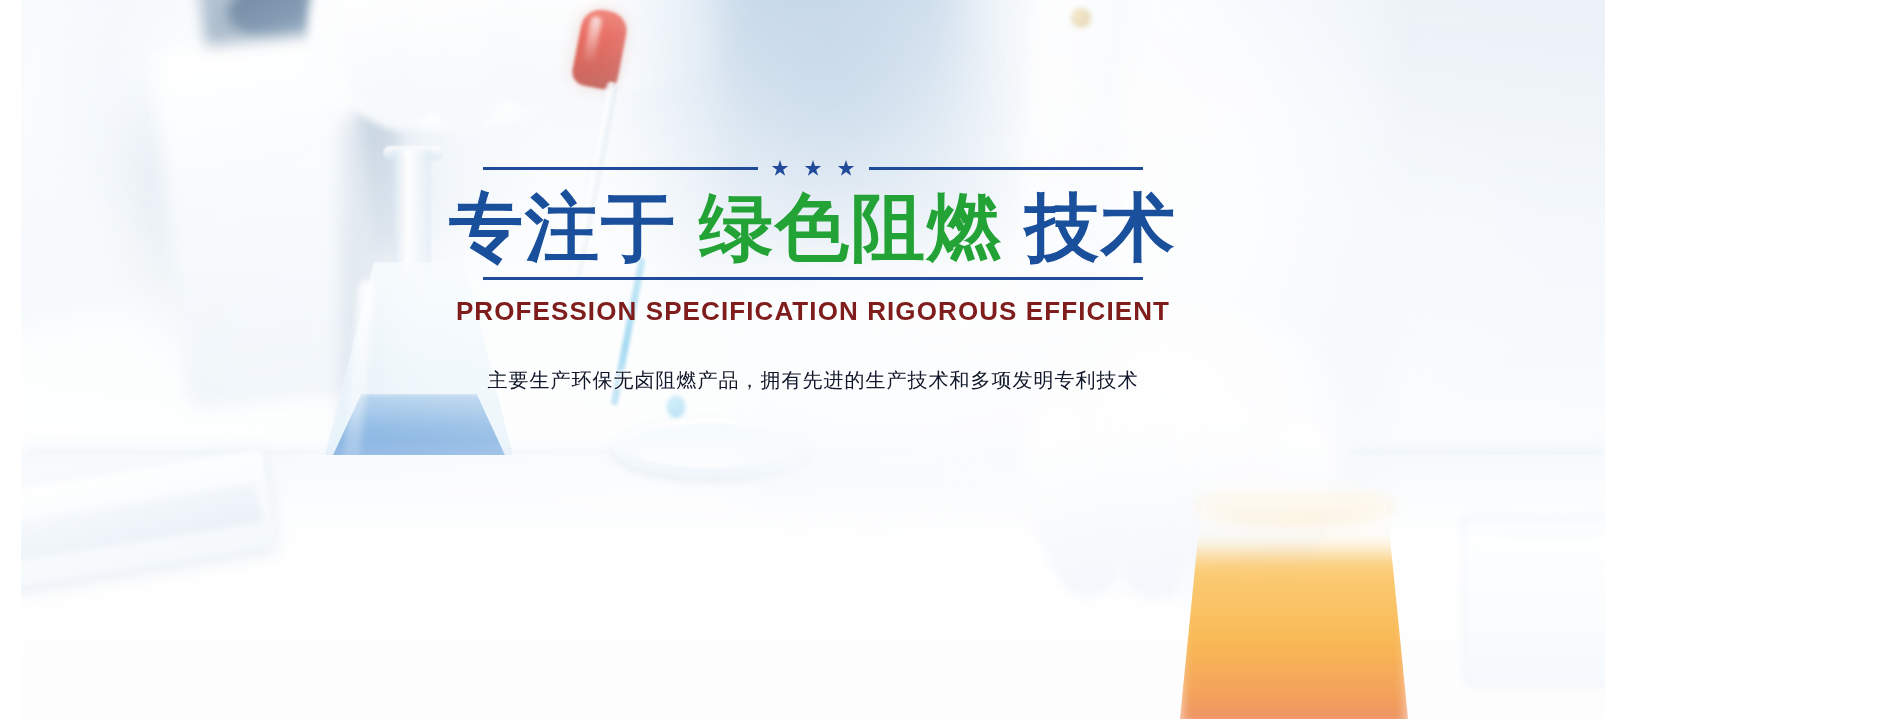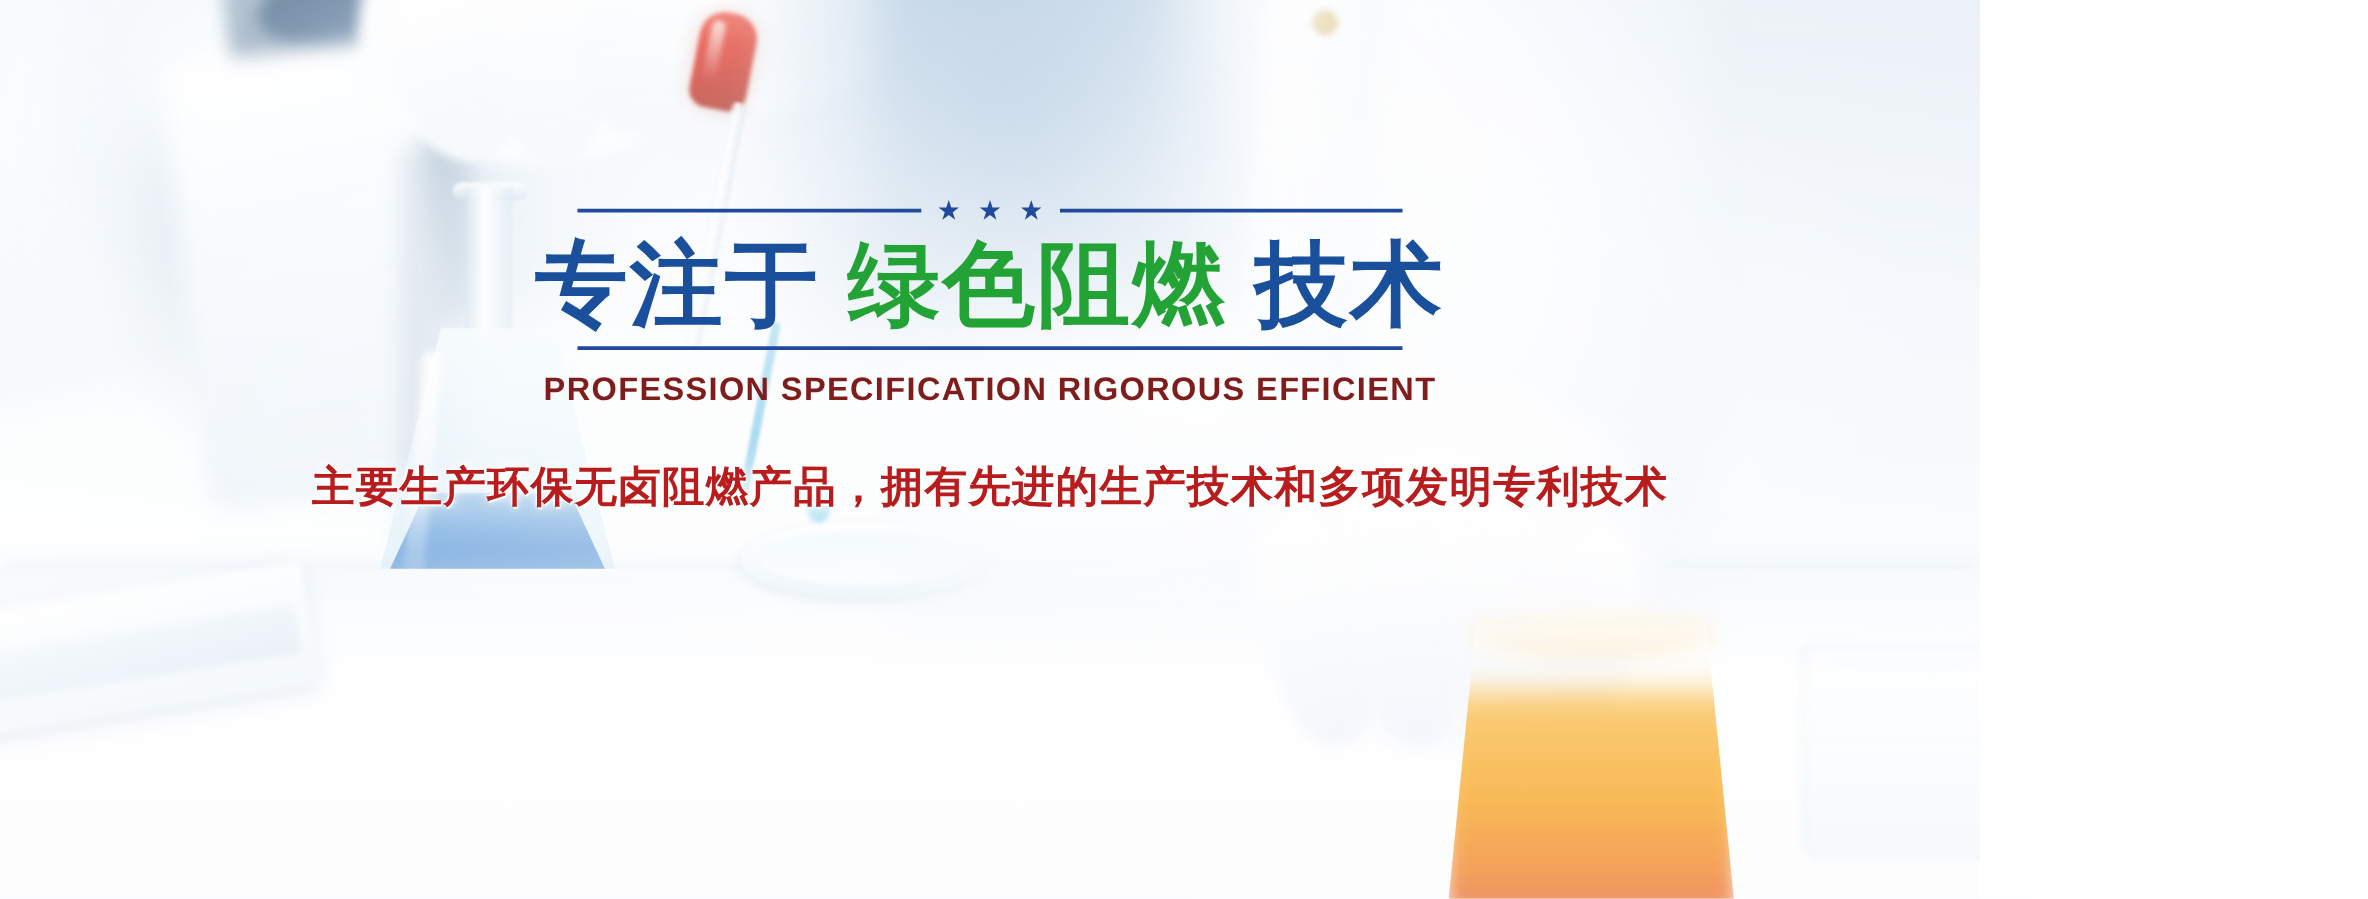--- a/index.html
+++ b/index.html
@@ -9,20 +9,21 @@
     font-family:"Liberation Sans","DejaVu Sans",sans-serif;
     background:#ffffff;
   }
 
   
   .banner{
     position:relative;
     width:1584px;height:719px;
     overflow:hidden;
     background:#f2f6fa;
+    margin-left:21px;
   }
 
   
   .bg{position:absolute;inset:0;overflow:hidden;}
 
   .bg-base{
     position:absolute;inset:0;
     background:
       linear-gradient(188deg,#e8eef6 0%,#f4f8fc 26%,#fbfdfe 52%,#ffffff 78%,#fdfefe 100%);
   }
@@ -357,24 +358,24 @@
     margin-top:16px;
     font-size:26px;
     font-weight:bold;
     letter-spacing:1.1px;
     color:#7f1d1d;
     white-space:nowrap;
   }
 
   .desc{
     margin-top:40px;
-    font-size:34px;
-    font-weight:bold;
+    font-size:20px;
+    font-weight:normal;
     letter-spacing:1px;
-    color:#b91c1c;
+    color:#0f172a;
     white-space:nowrap;
     text-shadow:
       0 0 6px rgba(255,255,255,.95),
       0 0 12px rgba(255,255,255,.9),
       1px 1px 0 rgba(255,255,255,.8),
       -1px -1px 0 rgba(255,255,255,.8);
   }
 </style>
 </head>
 <body>

